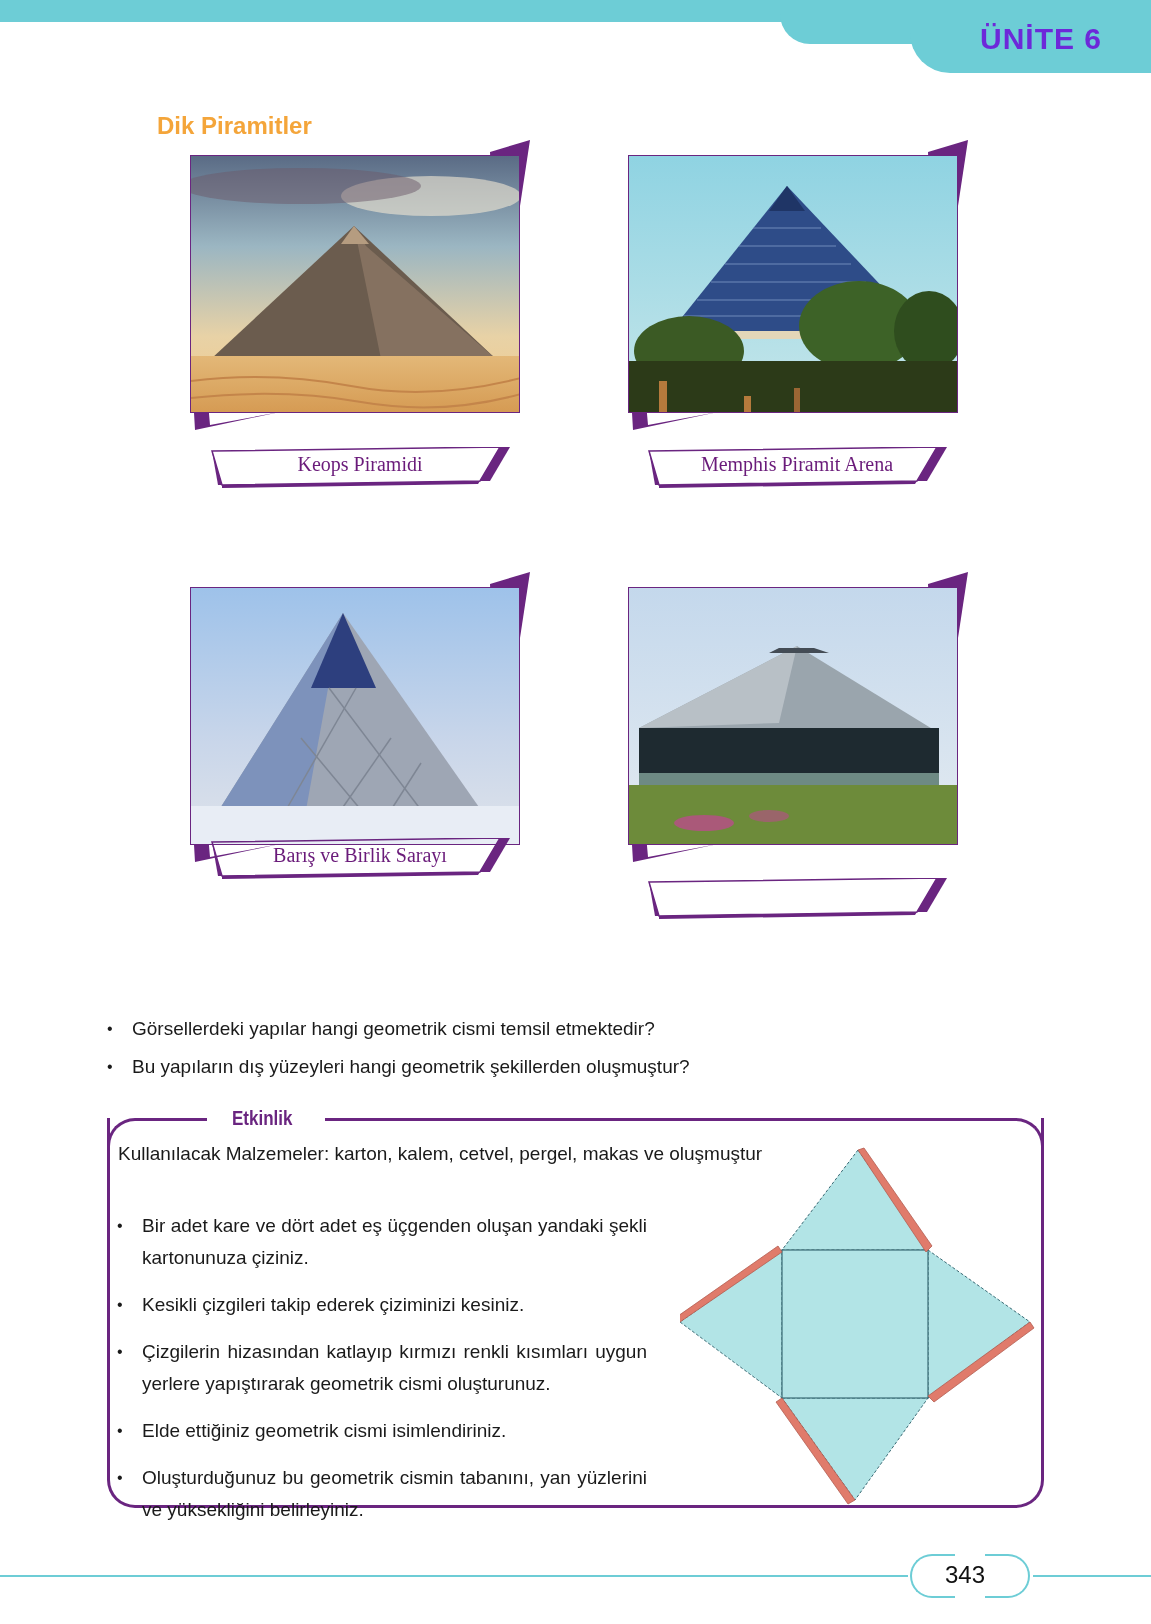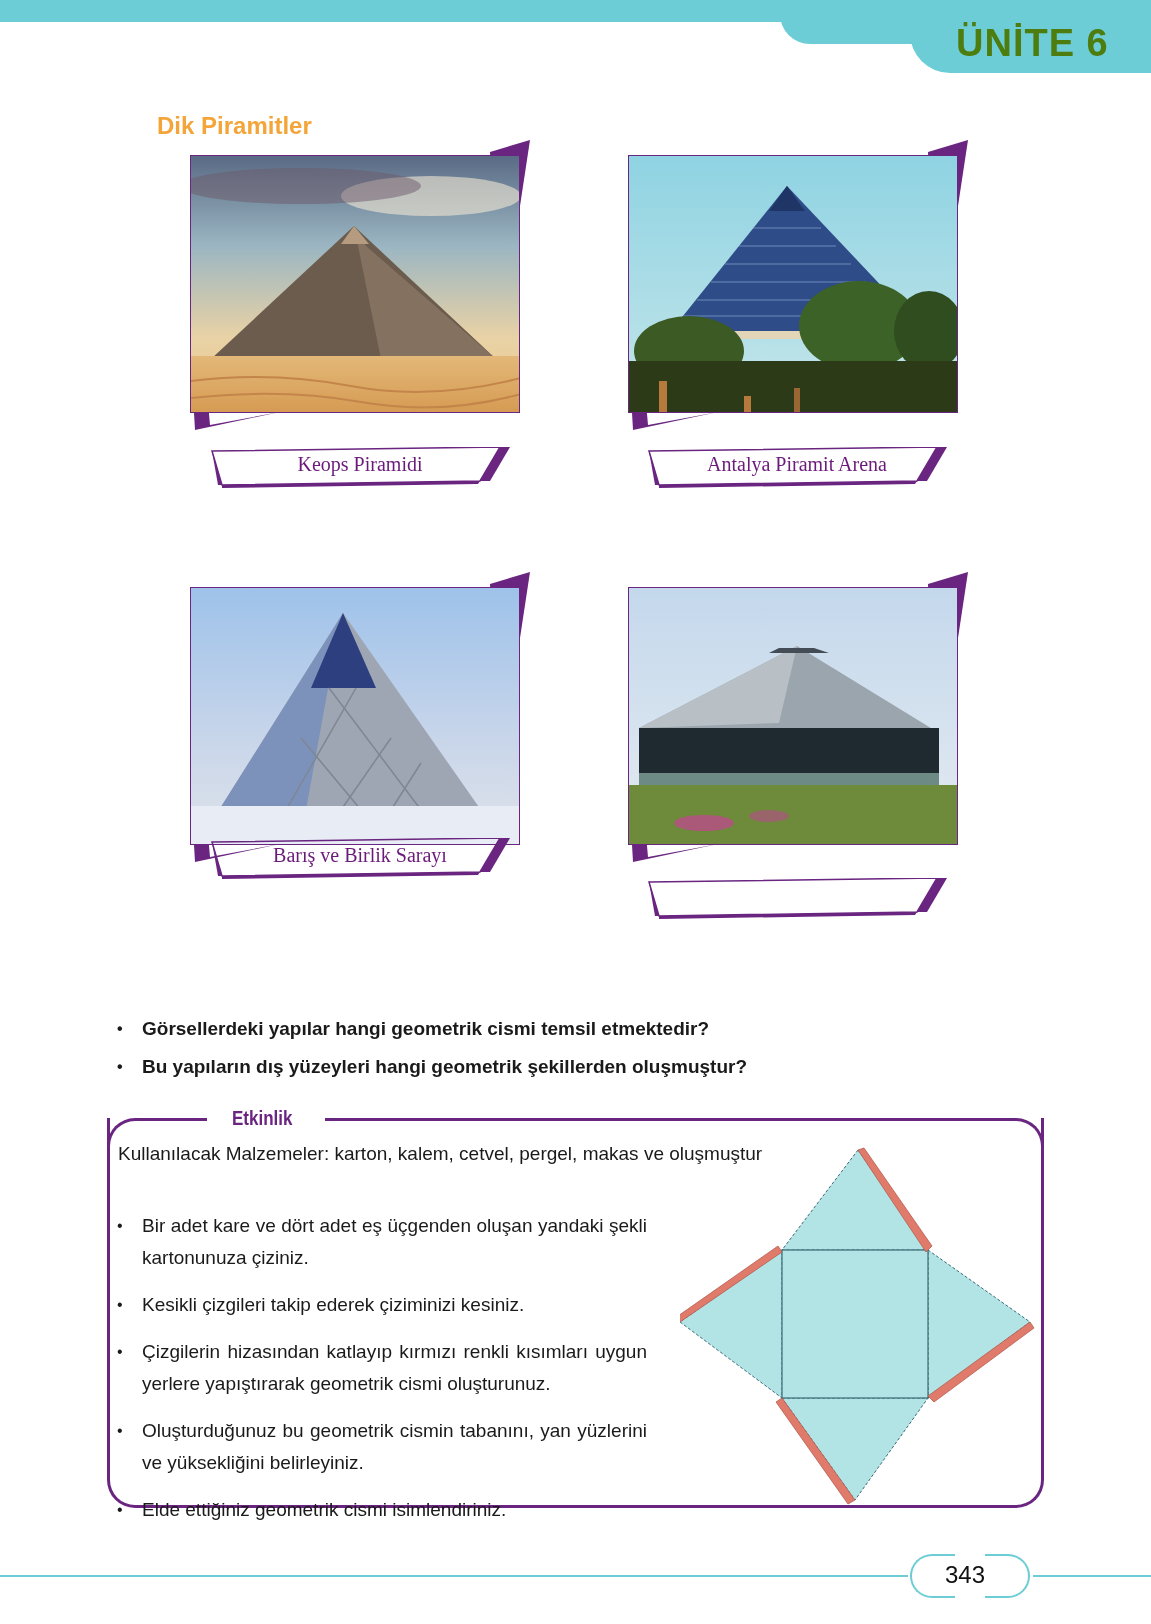--- a/index.html
+++ b/index.html
@@ -3,34 +3,34 @@
 <meta charset="utf-8">
 <style>
   * { box-sizing: border-box; margin: 0; padding: 0; }
   html, body { width: 1151px; height: 1624px; background: #ffffff; overflow: hidden; }
   body { position: relative; font-family: "Liberation Sans", sans-serif; color: #1a1a1a; }
 
   
   .top-band { position: absolute; left: 0; top: 0; width: 1151px; height: 22px; background: #6dcdd6; }
   .top-curve { position: absolute; left: 780px; top: 0; width: 180px; height: 44px; background: #6dcdd6; border-bottom-left-radius: 30px; }
   .unit-tab { position: absolute; left: 910px; top: 0; width: 241px; height: 73px; background: #6dcdd6; border-bottom-left-radius: 40px; }
-  .unit-label { position: absolute; left: 956px; top: 22px; font-size: 38px; font-weight: bold; color: #4d7c0f; letter-spacing: 1px; }
+  .unit-label { position: absolute; left: 980px; top: 22px; font-size: 30px; font-weight: bold; color: #6d28d9; letter-spacing: 1px; }
 
   .section-title { position: absolute; left: 117px; top: 112px; font-size: 24px; font-weight: bold; color: #f4a53a; margin-left: 40px; }
 
   
   .photo-card { position: absolute; width: 360px; height: 300px; }
   .photo-card .accent { position: absolute; inset: 0; }
   .photo-card .photo { position: absolute; overflow: hidden; }
   .caption-banner { position: absolute; width: 300px; height: 42px; }
   .caption-banner svg { position: absolute; left: 0; top: 0; }
   .caption-text { position: absolute; left: 0; top: 6px; width: 300px; text-align: center; font-family: "Liberation Serif", serif; font-size: 20px; color: #6a1b7a; }
 
   
-  .questions { position: absolute; left: 117px; top: 1010px; width: 900px; font-weight: bold; }
+  .questions { position: absolute; left: 107px; top: 1010px; width: 900px; }
   .q-item { position: relative; padding-left: 25px; font-size: 19px; line-height: 38px; color: #1a1a1a; }
   .q-item::before { content: "•"; position: absolute; left: 0; top: 0; font-size: 16px; }
 
   
   .activity-box { position: absolute; left: 107px; top: 1118px; width: 937px; height: 390px; border: 3px solid #6a2580; border-top: none; border-radius: 0 0 28px 28px; }
   .activity-topline-left { position: absolute; left: 107px; top: 1118px; width: 100px; height: 30px; border-top: 3px solid #6a2580; border-left: 3px solid #6a2580; border-top-left-radius: 28px; }
   .activity-topline-right { position: absolute; left: 325px; top: 1118px; width: 719px; height: 30px; border-top: 3px solid #6a2580; border-right: 3px solid #6a2580; border-top-right-radius: 28px; }
   .activity-title { position: absolute; left: 232px; top: 1107px; font-size: 20px; font-weight: bold; color: #6a2580; font-family: "Liberation Sans Narrow", "Liberation Sans", sans-serif; transform: scaleX(0.85); transform-origin: left; }
   .materials { position: absolute; left: 118px; top: 1143px; font-size: 19px; color: #1a1a1a; }
   .steps { position: absolute; left: 117px; top: 1195px; width: 530px; }
@@ -132,21 +132,21 @@
     </svg>
   </div>
 </div>
 <div class="caption-banner" style="left:647px; top:447px;">
   <svg width="300" height="42" viewBox="0 0 300 42">
     <polygon points="2,4 290,0 270,34 12,38" fill="none" stroke="#6a2580" stroke-width="1.5"></polygon>
     <polygon points="2,4 12,38 8,38" fill="#6a2580"></polygon>
     <polygon points="290,0 300,0 280,34 270,34" fill="#6a2580"></polygon>
     <polygon points="12,38 270,34 268,37 12,41" fill="#6a2580"></polygon>
   </svg>
-  <div class="caption-text">Antalya Piramit Arena</div>
+  <div class="caption-text">Memphis Piramit Arena</div>
 </div>
 
 <div class="photo-card" style="left:190px; top:572px;">
   <svg class="accent" width="360" height="300" viewBox="0 0 360 300">
     <polygon points="300,12 340,0 315,165 305,165" fill="#6a2580"></polygon>
     <polygon points="-5,118 5,115 20,285 90,272 5,290" fill="#6a2580"></polygon>
   </svg>
   <div class="photo" style="left:0; top:15px; width:330px; height:258px; border:1px solid #6a2580;">
     <svg width="330" height="258" viewBox="0 0 330 258">
       <defs>
@@ -223,22 +223,22 @@
 <div class="activity-box"></div>
 <div class="activity-topline-left"></div>
 <div class="activity-topline-right"></div>
 <div class="activity-title">Etkinlik</div>
 <div class="materials">Kullanılacak Malzemeler: karton, kalem, cetvel, pergel, makas ve oluşmuştur</div>
 
 <div class="steps">
   <div class="step-item">Bir adet kare ve dört adet eş üçgenden oluşan yandaki şekli kartonunuza çiziniz.</div>
   <div class="step-item">Kesikli çizgileri takip ederek çiziminizi kesiniz.</div>
   <div class="step-item">Çizgilerin hizasından katlayıp kırmızı renkli kısımları uygun yerlere yapıştırarak geometrik cismi oluşturunuz.</div>
+  <div class="step-item">Elde ettiğiniz geometrik cismi isimlendiriniz.</div>
   <div class="step-item">Oluşturduğunuz bu geometrik cismin tabanını, yan yüzlerini ve yüksekliğini belirleyiniz.</div>
-  <div class="step-item">Elde ettiğiniz geometrik cismi isimlendiriniz.</div>
 </div>
 
 <svg class="net-figure" width="360" height="370" viewBox="0 0 360 370">
 
   <polygon points="178,10 102,110 248,110" fill="#b2e4e6" stroke="#3a6b75" stroke-width="1" stroke-dasharray="3,2"></polygon>
   <polygon points="102,110 0,182 102,258" fill="#b2e4e6" stroke="#3a6b75" stroke-width="1" stroke-dasharray="3,2"></polygon>
   <polygon points="248,110 350,182 248,258" fill="#b2e4e6" stroke="#3a6b75" stroke-width="1" stroke-dasharray="3,2"></polygon>
   <polygon points="102,258 248,258 175,360" fill="#b2e4e6" stroke="#3a6b75" stroke-width="1" stroke-dasharray="3,2"></polygon>
 
   <rect x="102" y="110" width="146" height="148" fill="#b2e4e6" stroke="#3a6b75" stroke-width="1.2"></rect>

